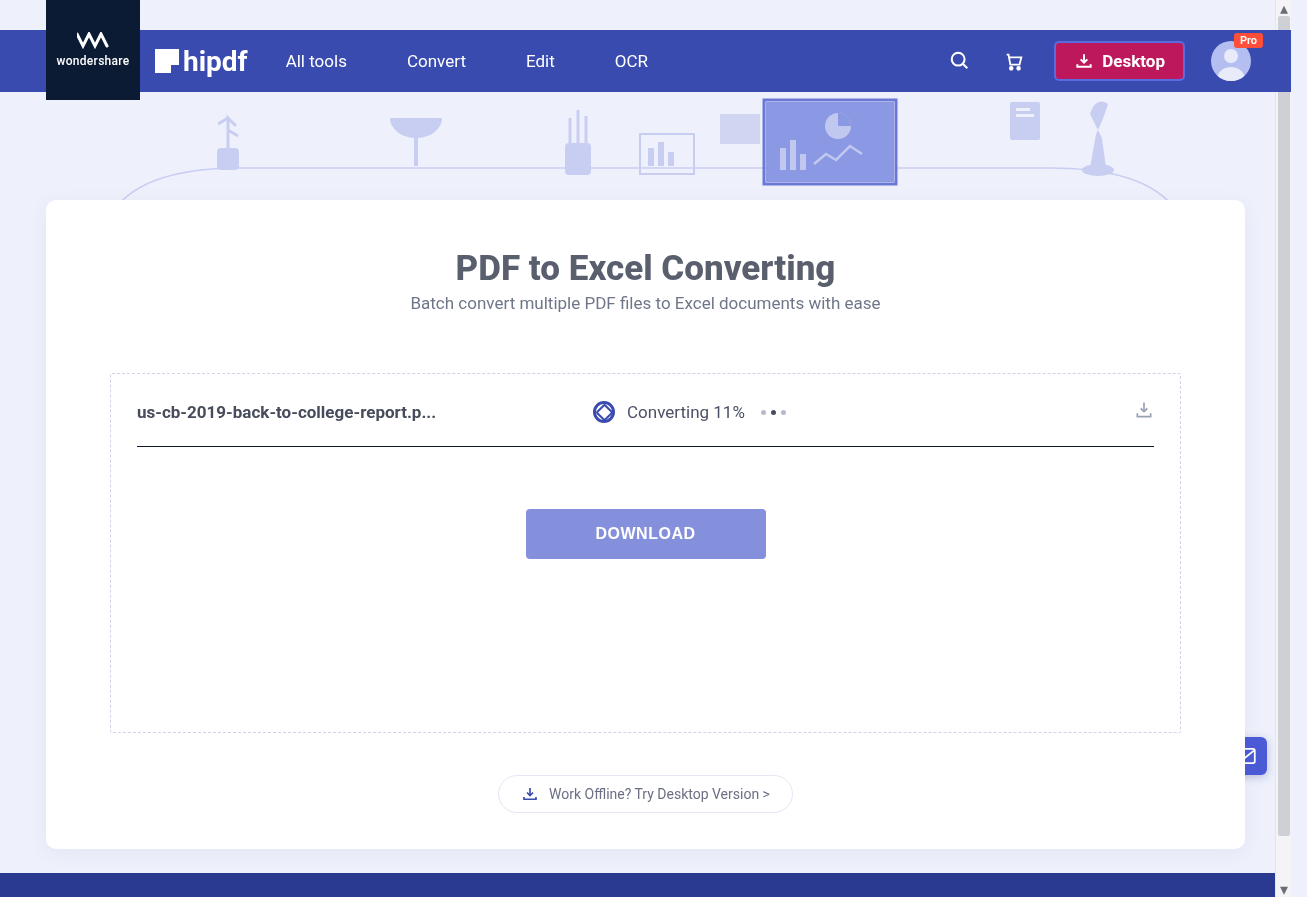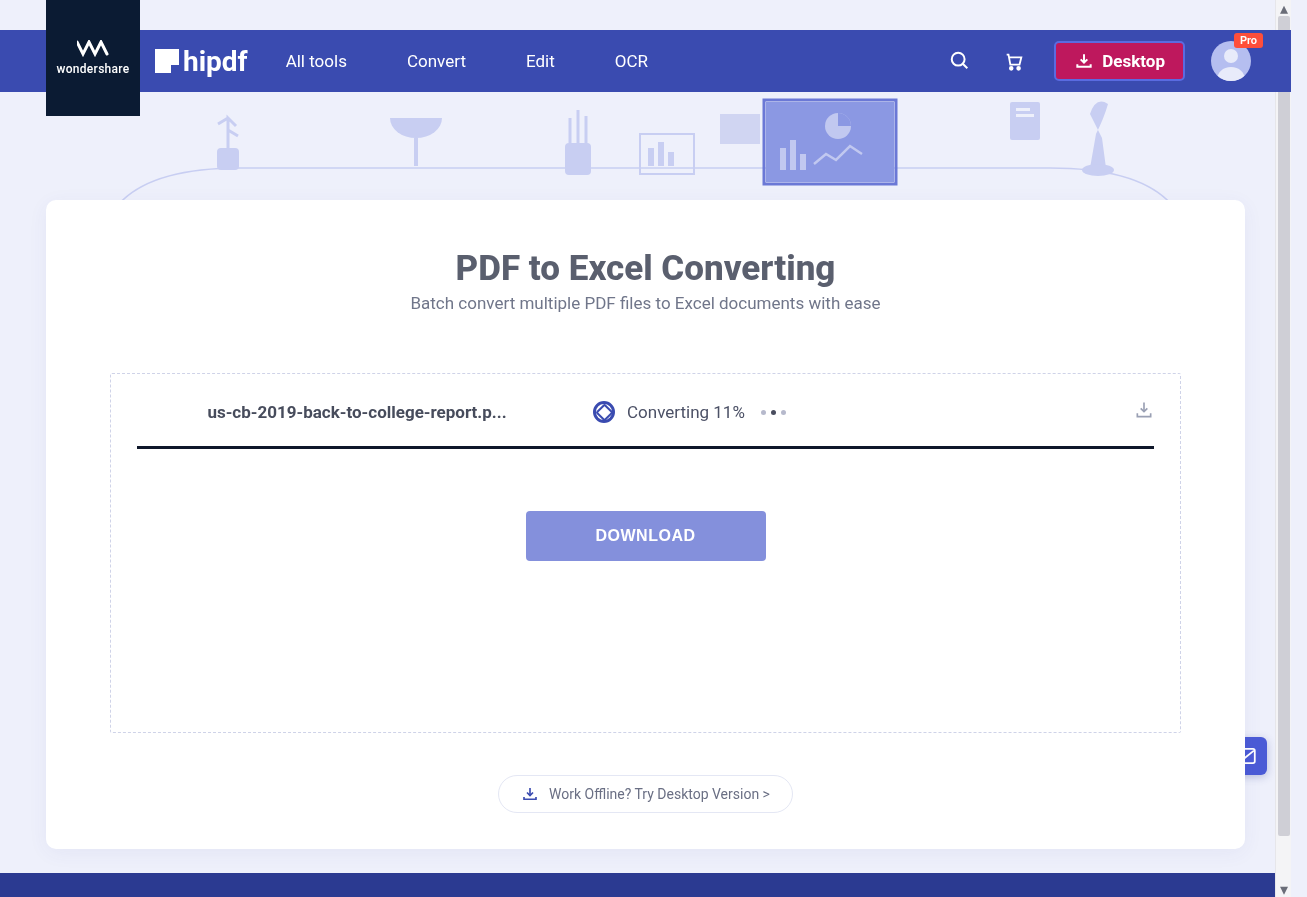--- a/index.html
+++ b/index.html
@@ -20,21 +20,21 @@
 .top-bar {
   height: 30px;
   background: #eef0fb;
   width: 100%;
 }
 .brand-tab {
   position: absolute;
   top: 0;
   left: 46px;
   width: 94px;
-  height: 116px;
+  height: 100px;
   background: #0b1b33;
   display: flex;
   flex-direction: column;
   align-items: center;
   justify-content: center;
   color: #fff;
   z-index: 10;
 }
 .brand-tab svg { margin-bottom: 4px; }
 .brand-tab span { font-size: 12px; font-weight: 500; letter-spacing: .3px; }
@@ -102,22 +102,21 @@
 }
 .drop {
   margin-top: 60px;
   border: 1px dashed #cfd3e8;
   border-radius: 2px;
   padding: 0 26px 0;
   min-height: 360px;
 }
 .file-row {
   display: flex; align-items: center; padding: 26px 0 22px;
-  border-bottom: 3px solid #0f172a;
-  text-align: center;
+  border-bottom: 1px solid #0f172a;
 }
 .file-name {
   font-size: 17px; font-weight: 700; color: #474c5c; width: 440px;
   white-space: nowrap; overflow: hidden; text-overflow: ellipsis;
 }
 .status { display: flex; align-items: center; gap: 12px; margin-left: 16px; color:#4c5166; font-size:17px;}
 .spinner {
   width: 22px; height: 22px; border-radius: 50%;
   border: 3px solid #3a4bb0;
   position: relative;

